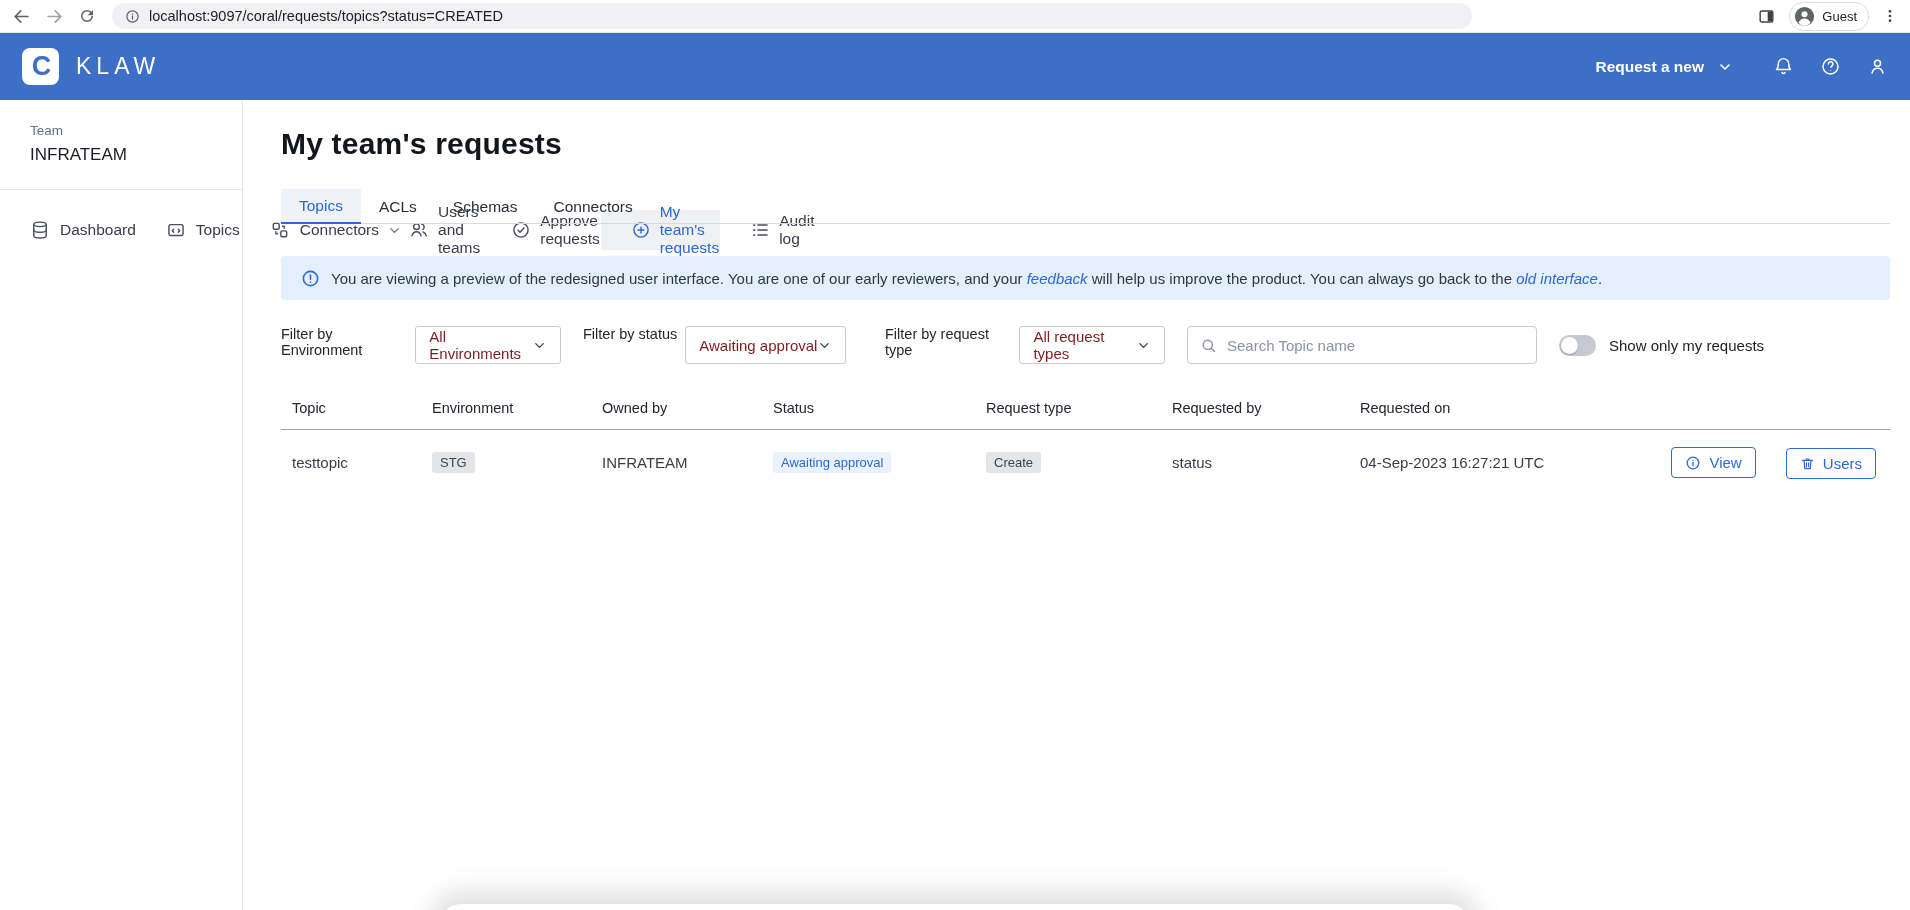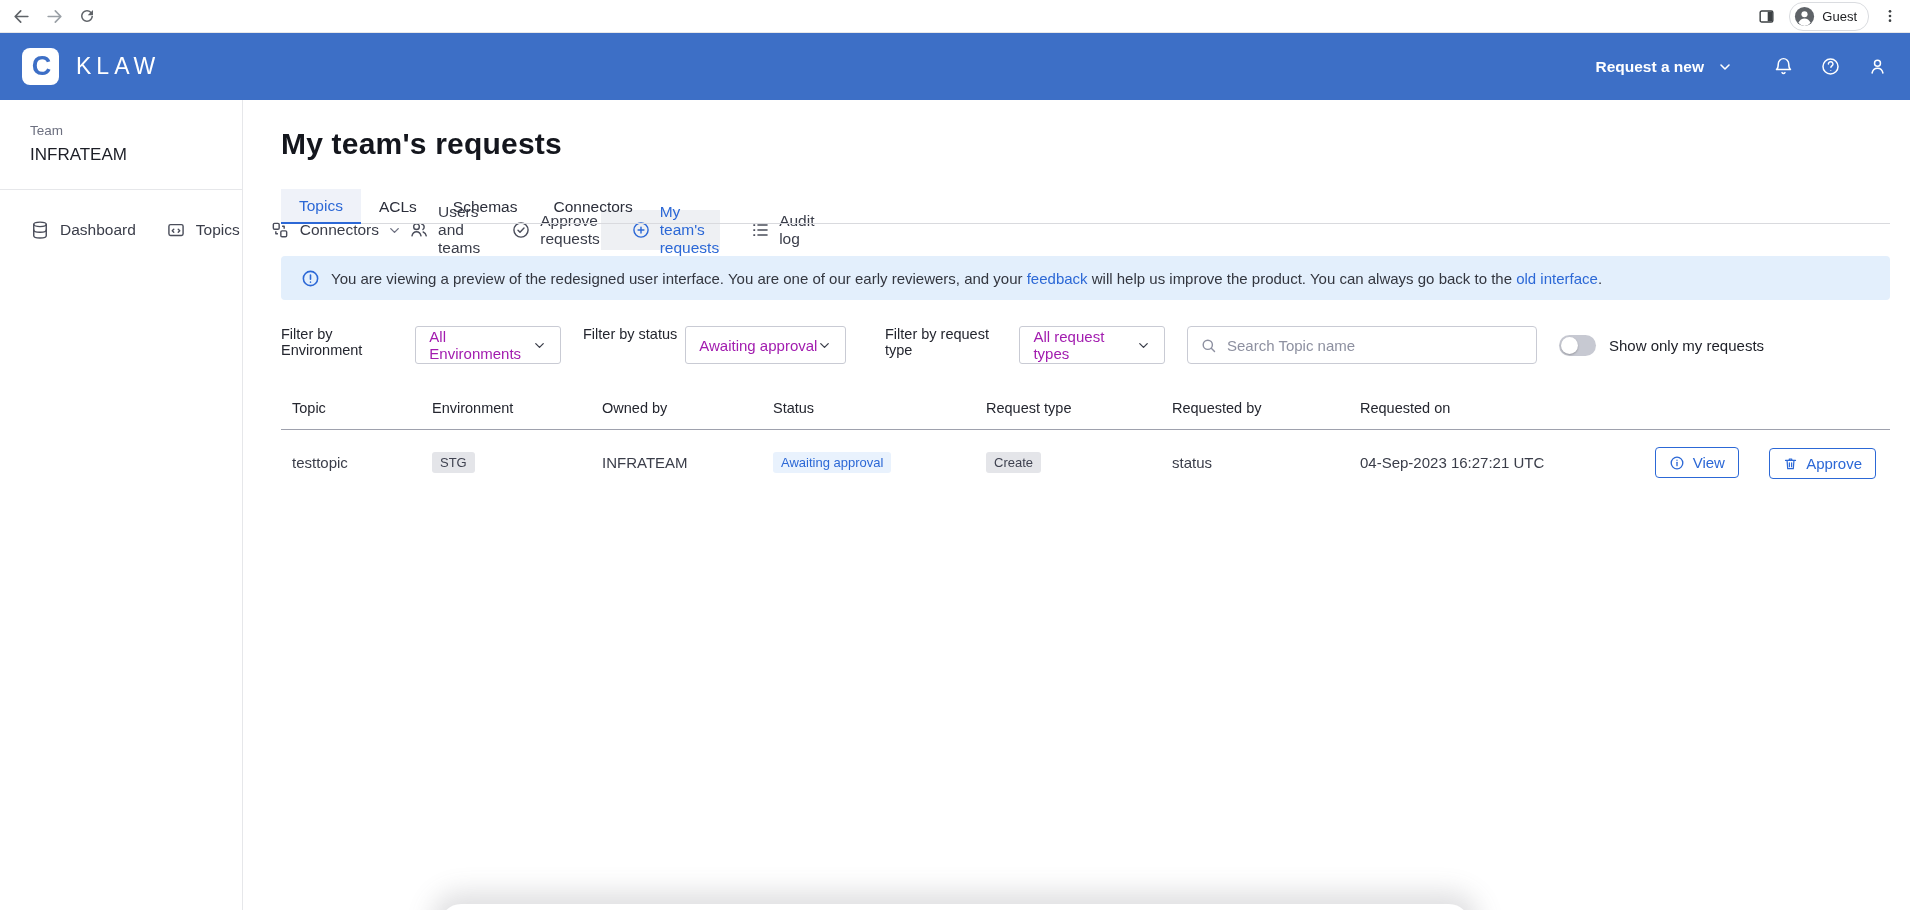--- a/index.html
+++ b/index.html
@@ -65,28 +65,28 @@
   .page-title{font-size:30px;font-weight:800;letter-spacing:.2px;color:#14161d;}
 
   
   .tabs{display:flex;margin-top:28px;border-bottom:1px solid var(--border);}
   .tab{height:35px;display:flex;align-items:center;padding:0 18px;font-size:15.5px;color:#2b2e3a;cursor:pointer;margin-bottom:-1px;background:none;border:none;font-family:inherit;}
   .tab.active{background:var(--tab-active-bg);color:var(--accent);border-bottom:2px solid var(--accent);}
 
   
   .banner{margin-top:32px;height:44px;background:var(--banner-bg);border-radius:4px;display:flex;align-items:center;gap:11px;padding:0 20px;font-size:15px;color:#33363f;}
   .banner .info{color:var(--accent);flex:0 0 auto;display:flex;}
-  .banner a{color:var(--accent);text-decoration:none;cursor:pointer;}
+  .banner a{color:var(--accent);text-decoration:none;cursor:pointer;font-style:italic;}
 
   
   .filters{display:flex;align-items:flex-end;margin-top:26px;}
   .fgroup{display:flex;flex-direction:row;gap:8px;width:280px;margin-right:22px;}
   .flabel{font-size:14.5px;font-weight:500;color:#24262f;}
   .selectbox{height:38px;border:1px solid var(--input-border);border-radius:3px;background:#fff;display:flex;align-items:center;justify-content:space-between;padding:0 13px;cursor:pointer;}
-  .selectbox .sval{font-size:15px;color:#a21caf;}
+  .selectbox .sval{font-size:15px;color:#7f1d1d;}
   .selectbox .chev{color:#3a3d49;display:flex;}
   .searchbox{width:350px;height:38px;border:1px solid var(--input-border);border-radius:4px;background:#fff;display:flex;align-items:center;gap:10px;padding:0 12px;margin-right:22px;}
   .searchbox .mag{color:#8d90a0;display:flex;flex:0 0 auto;}
   .searchbox input{border:none;outline:none;font-size:15px;width:100%;font-family:inherit;color:#24262f;background:transparent;}
   .searchbox input::placeholder{color:#8d90a0;}
   .toggle-wrap{display:flex;align-items:center;height:38px;}
   .toggle{width:37px;height:21px;border-radius:11px;background:#c7c9d2;position:relative;border:none;cursor:pointer;flex:0 0 auto;}
   .toggle .knob{position:absolute;left:2px;top:2px;width:17px;height:17px;border-radius:50%;background:#fff;box-shadow:0 1px 2px rgba(0,0,0,.25);}
   .toggle-label{margin-left:13px;font-size:15px;color:var(--text);}
 
@@ -121,20 +121,28 @@
       <button class="icon-btn fwd">
         <svg width="19" height="19" viewBox="0 0 24 24" fill="none" stroke="currentColor" stroke-width="2.1" stroke-linecap="round" stroke-linejoin="round">
             <path d="M4 12h15M13 5l7 7-7 7"></path>
           </svg>
       </button>
       <button class="icon-btn">
         <svg width="18" height="18" viewBox="0 0 24 24" fill="currentColor">
             <path d="M17.65 6.35A7.95 7.95 0 0 0 12 4a8 8 0 1 0 8 8h-2a6 6 0 1 1-1.76-4.24L13 11h7V4l-2.35 2.35z"></path>
           </svg>
       </button>
+    </div>
+    <div class="omnibox">
+      <svg width="15" height="15" viewBox="0 0 24 24" fill="none" stroke="currentColor" stroke-width="2">
+          <circle cx="12" cy="12" r="9"></circle>
+          <path d="M12 11v5" stroke-linecap="round"></path>
+          <circle cx="12" cy="7.8" r="1.1" fill="currentColor" stroke="none"></circle>
+        </svg>
+      <span class="url">localhost:9097/coral/requests/topics?status=CREATED</span>
     </div>
     <div class="chrome-right">
       <button class="icon-btn">
         <svg width="19" height="19" viewBox="0 0 24 24" fill="none" stroke="#3c4043" stroke-width="1.8">
             <rect x="4" y="5" width="16" height="14" rx="2"></rect>
             <rect x="13.5" y="6" width="5.5" height="12" fill="#3c4043" stroke="none"></rect>
           </svg>
       </button>
       <button class="guest-chip">
         <svg width="23" height="23" viewBox="0 0 24 24">
@@ -394,21 +402,21 @@
                     <path d="M12 11v5"></path>
                     <circle cx="12" cy="7.9" r="1" fill="currentColor" stroke="none"></circle>
                   </svg>
                 <span>View</span>
               </button>
               <button class="row-btn">
                 <svg width="15" height="15" viewBox="0 0 24 24" fill="none" stroke="currentColor" stroke-width="1.9" stroke-linecap="round" stroke-linejoin="round">
                     <path d="M4 7h16M10 7V4.8h4V7M6.5 7l1 13.2h9l1-13.2"></path>
                     <path d="M10.2 10.8v6.4M13.8 10.8v6.4"></path>
                   </svg>
-                <span>Approve</span>
+                <span>Users</span>
               </button>
             </td>
           </tr>
         </tbody>
       </table>
     </main>
   </div>
 
   <div class="dock-shadow"></div>
 </div>

